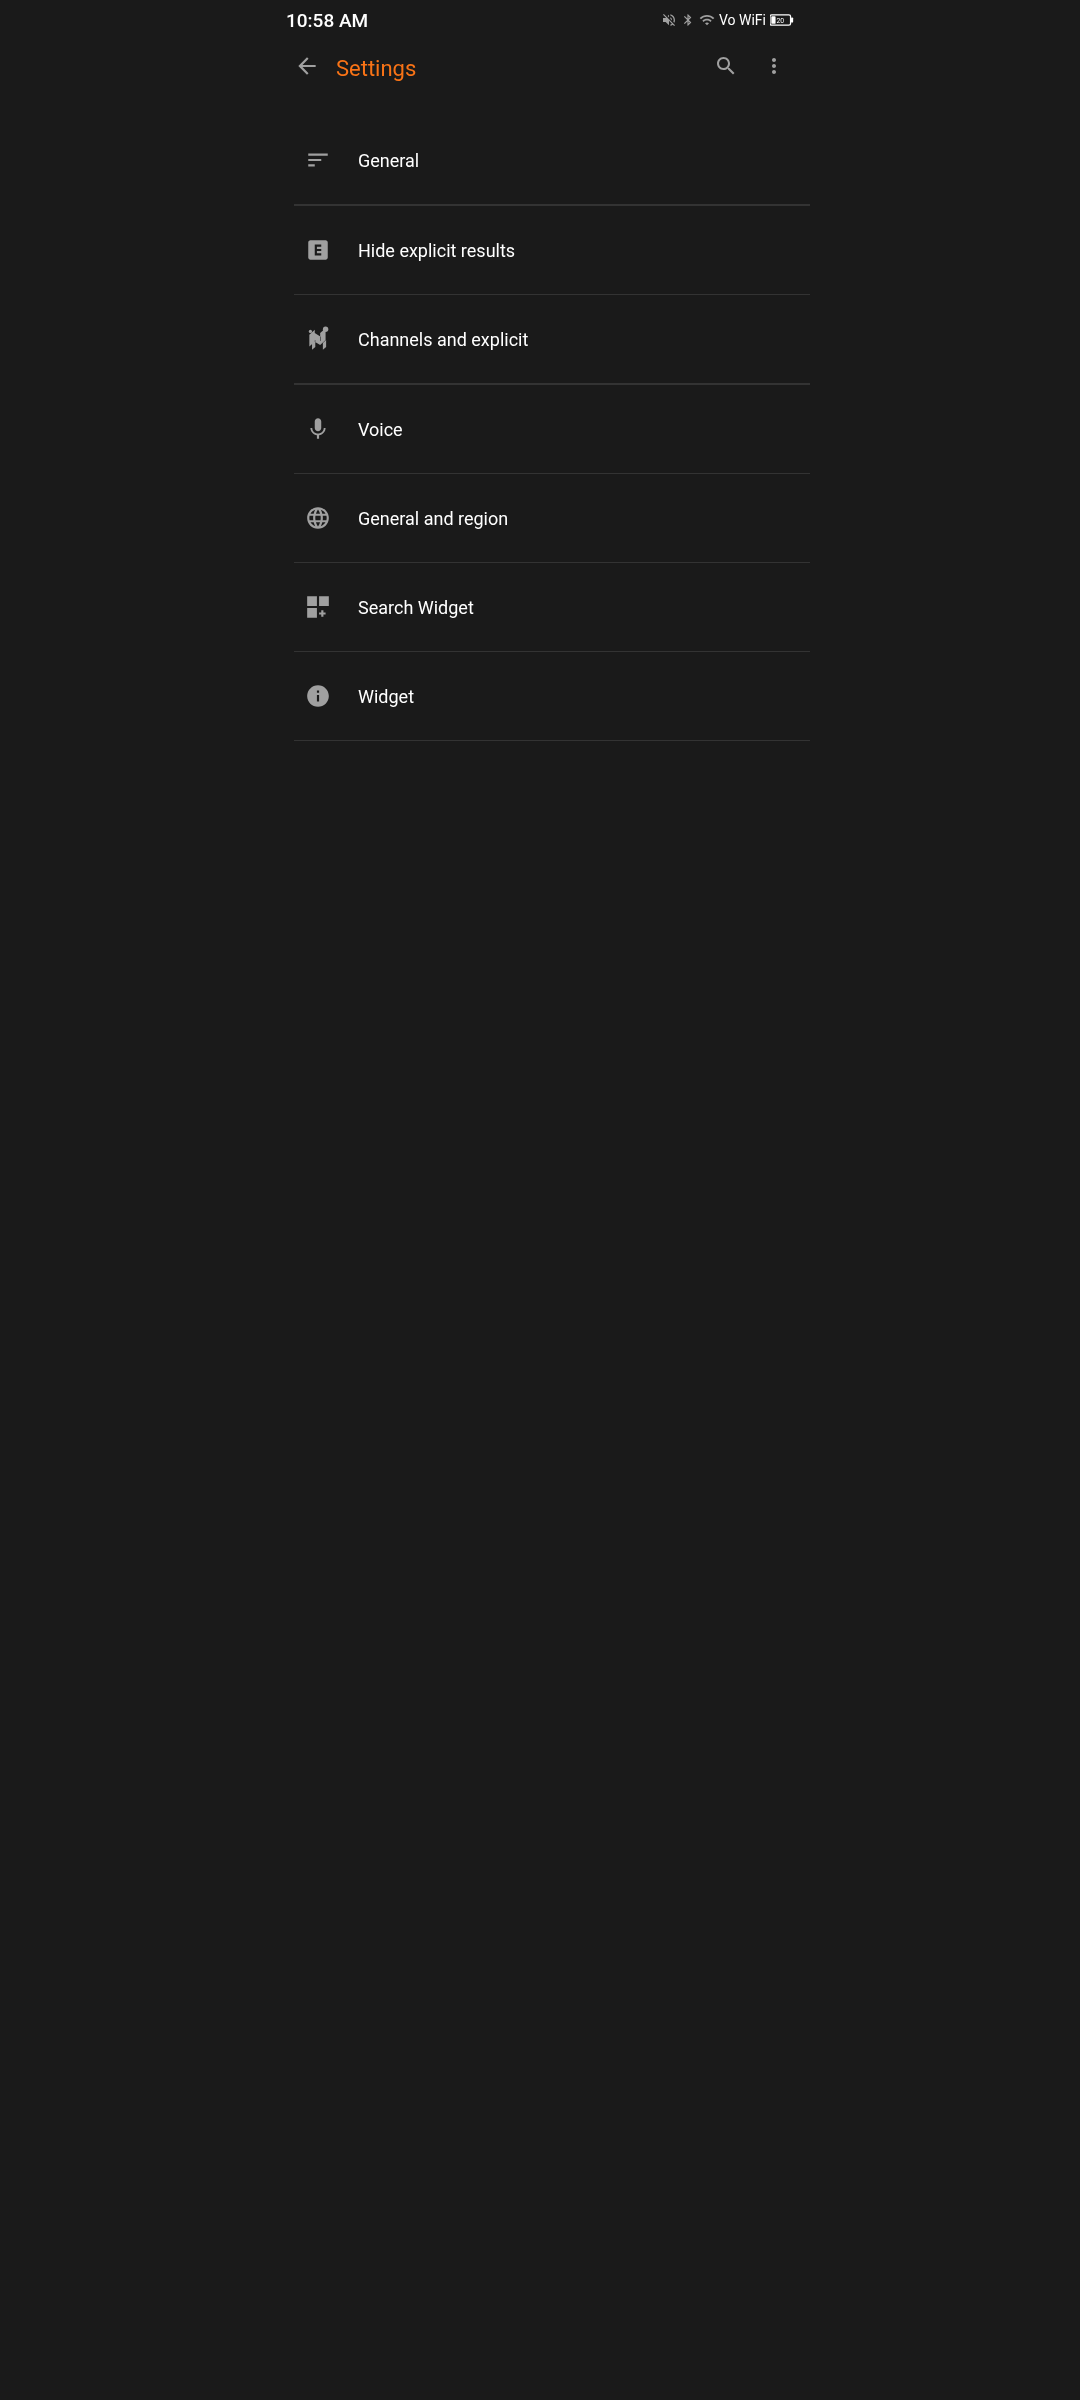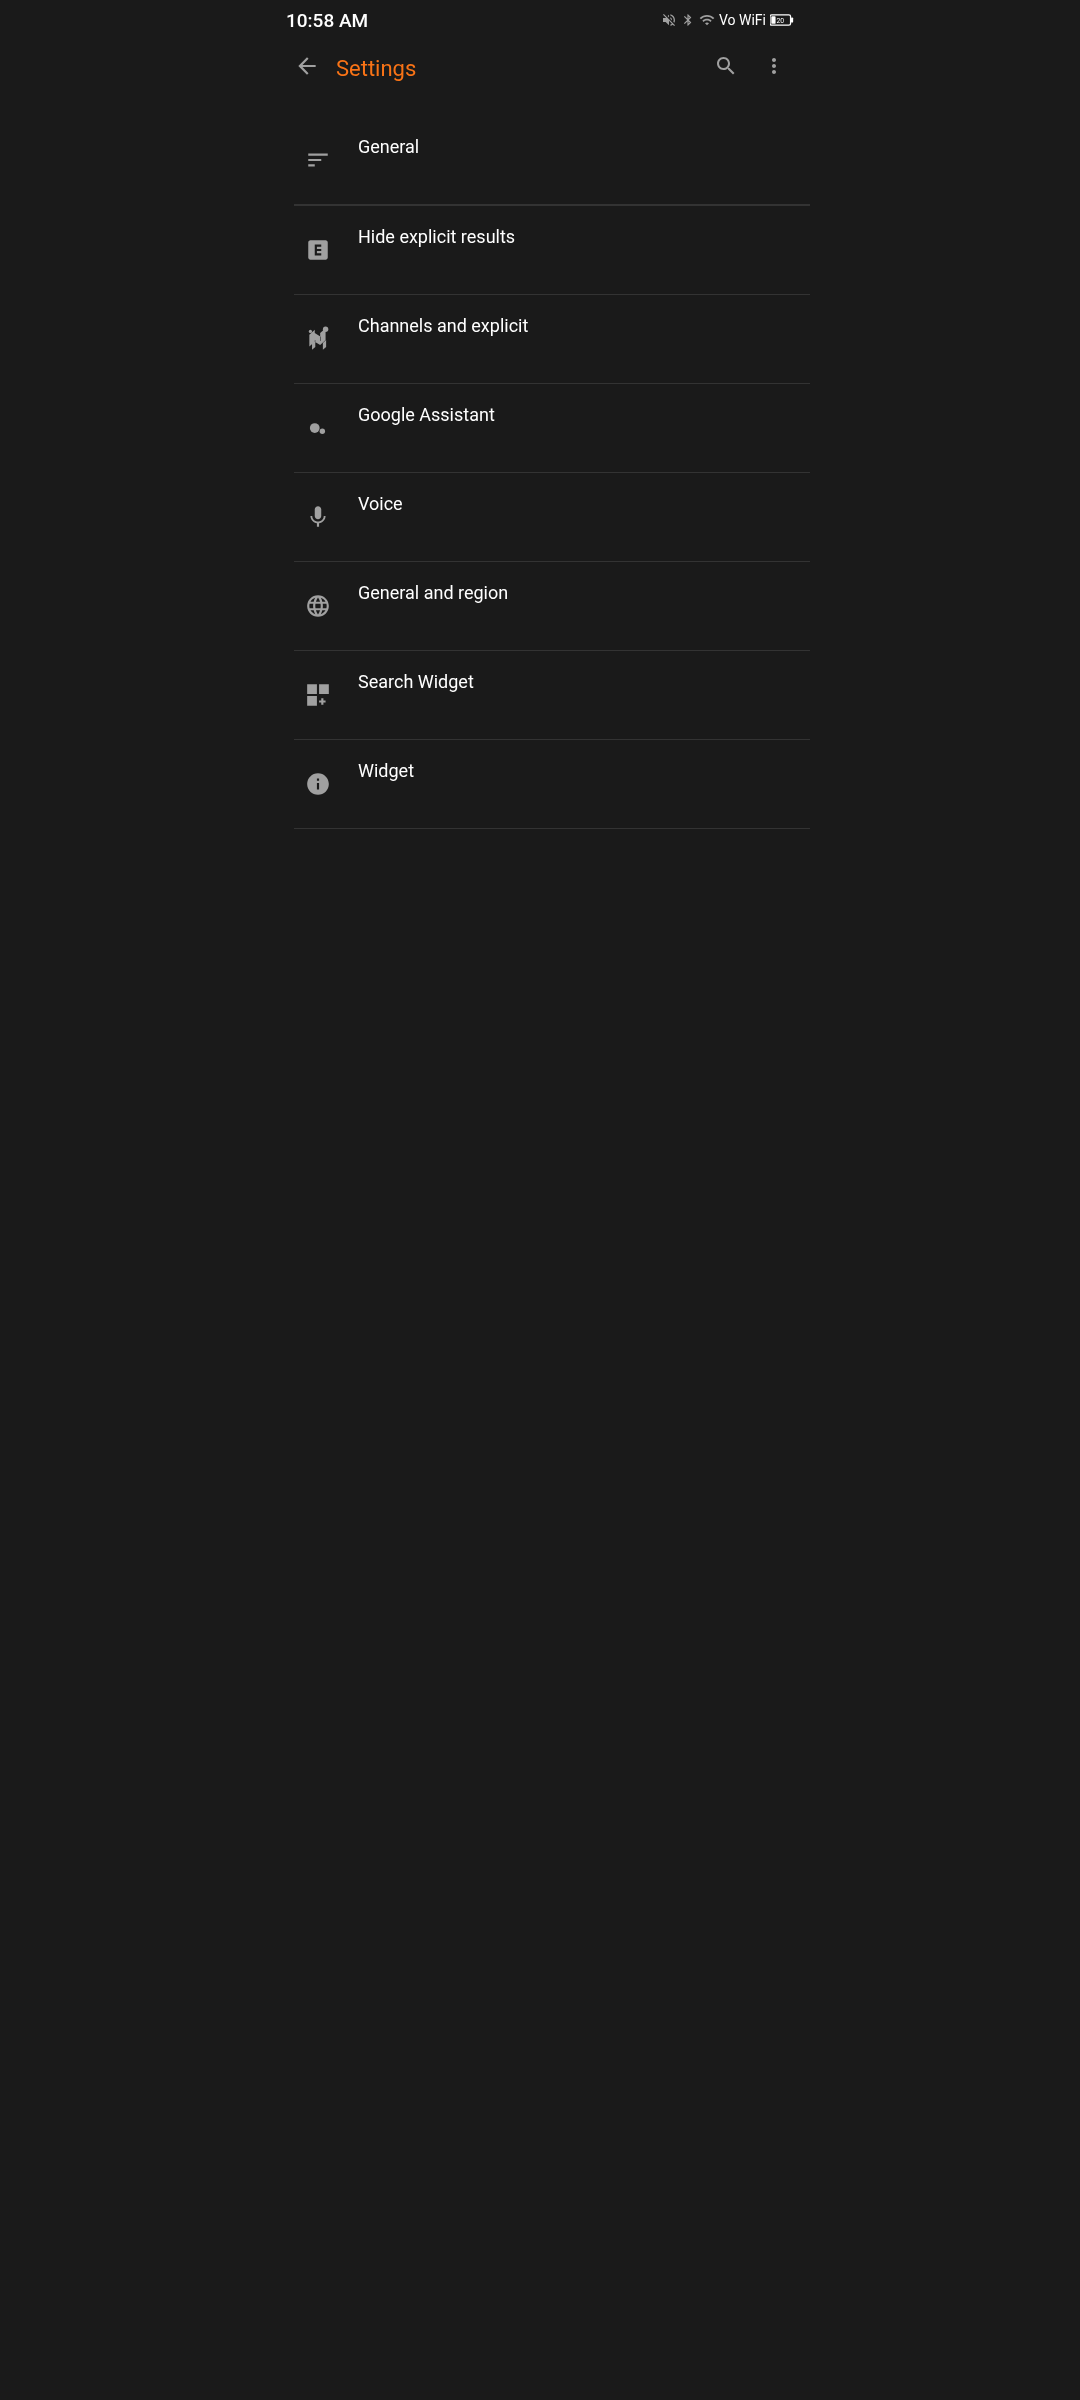--- a/index.html
+++ b/index.html
@@ -83,21 +83,21 @@
       font-size: 22px;
     }
 
     
     .settings-list {
       margin-top: 16px;
     }
 
     .settings-item {
       display: flex;
-      align-items: flex-start;
+      align-items: center;
       padding: 20px 24px;
       cursor: pointer;
       position: relative;
     }
 
     .settings-item-icon {
       width: 48px;
       height: 48px;
       display: flex;
       align-items: center;
@@ -210,30 +210,20 @@
       <svg class="icon-svg" viewBox="0 0 24 24">
         <path d="M19 2l-5 4.5v11l5-4.5V2zm-4.5 11.5c-.28 0-.5.22-.5.5v3.5l-5-3V6.5L14.5 10v3.5zM9 3.5l-5 4.5v11l5-4.5V3.5zm10.5 9.5l-3 2.7V22l3-2.7V13zm-10 0L6.5 15.7V22l3-2.7V13z"></path>
         <circle cx="19" cy="3" r="2.5" fill="#a0a0a0"></circle>
         <circle cx="5" cy="5" r="1.5" fill="#a0a0a0"></circle>
       </svg>
     </div>
     <span class="settings-item-label">Channels and explicit</span>
   </div>
   <div class="divider"></div>
 
-  <div class="settings-item">
-    <div class="settings-item-icon">
-
-      <svg class="icon-svg" viewBox="0 0 24 24">
-        <circle cx="9" cy="12" r="4.5" fill="#a0a0a0"></circle>
-        <circle cx="16" cy="15" r="2.5" fill="#a0a0a0"></circle>
-      </svg>
-    </div>
-    <span class="settings-item-label">Google Assistant</span>
-  </div>
   <div class="divider"></div>
 
   <div class="settings-item">
     <div class="settings-item-icon">
       <svg class="icon-svg" viewBox="0 0 24 24">
         <path d="M12 14c1.66 0 2.99-1.34 2.99-3L15 5c0-1.66-1.34-3-3-3S9 3.34 9 5v6c0 1.66 1.34 3 3 3zm5.3-3c0 3-2.54 5.1-5.3 5.1S6.7 14 6.7 11H5c0 3.41 2.72 6.23 6 6.72V21h2v-3.28c3.28-.48 6-3.3 6-6.72h-1.7z"></path>
       </svg>
     </div>
     <span class="settings-item-label">Voice</span>
   </div>

